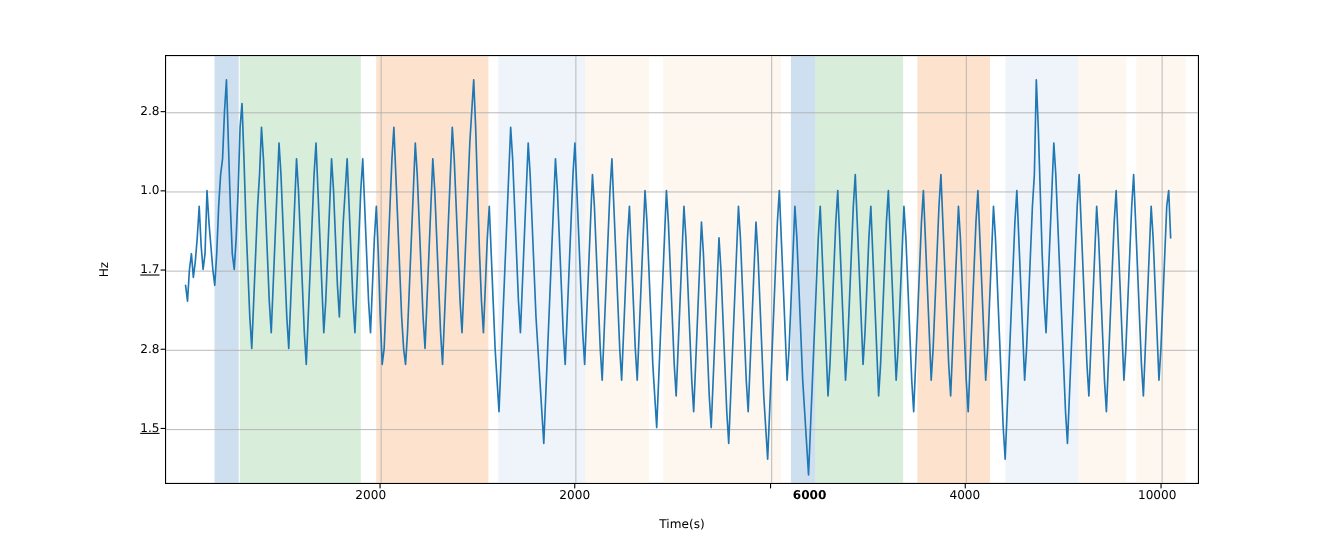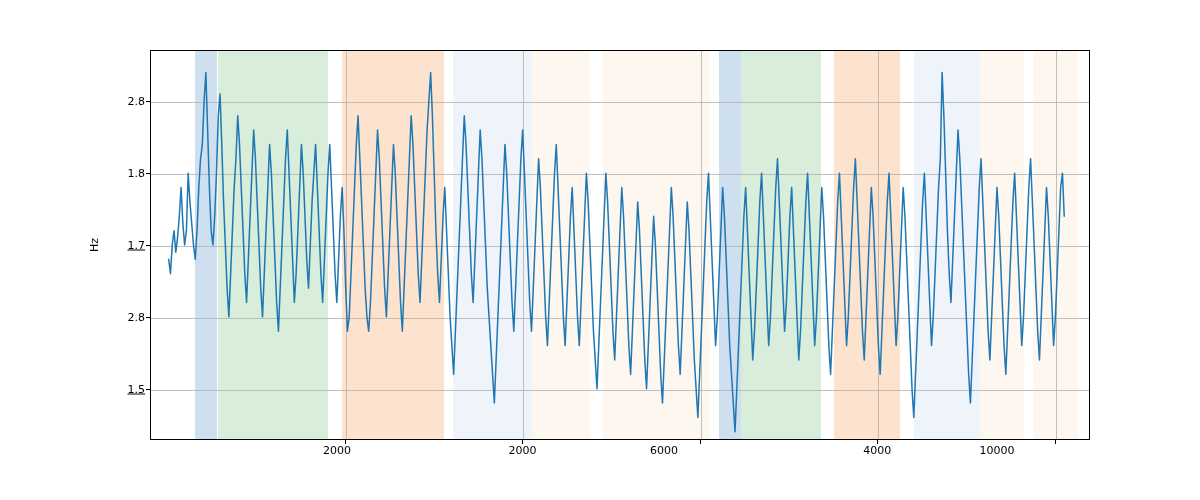--- a/index.html
+++ b/index.html
@@ -157,34 +157,35 @@
       <div class="grid-h" style="top: 339.444px;"></div>
       <div class="grid-h" style="top: 267.222px;"></div>
       <div class="grid-h" style="top: 195px;"></div>
       <div class="grid-h" style="top: 122.778px;"></div>
       <div class="grid-h" style="top: 50.5556px;"></div>
       <svg class="linesvg" viewBox="0 0 940 390" preserveAspectRatio="none">
         <path d="M17.74 209.44 L19.51 223.89 L21.28 195.00 L23.06 180.56 L24.83 202.22 L26.60 187.78 L28.38 166.11 L30.15 137.22 L31.92 173.33 L33.70 195.00 L35.47 180.56 L37.25 122.78 L39.02 151.67 L40.79 173.33 L42.57 195.00 L44.34 209.44 L46.11 180.56 L47.89 137.22 L49.66 108.33 L51.43 93.89 L53.21 50.56 L54.98 21.67 L56.75 79.44 L58.53 137.22 L60.30 180.56 L62.08 195.00 L63.85 166.11 L65.62 122.78 L67.40 65.00 L69.17 43.33 L70.94 93.89 L72.72 151.67 L74.49 195.00 L76.26 238.33 L78.04 267.22 L79.81 223.89 L81.58 180.56 L83.36 137.22 L85.13 108.33 L86.91 65.00 L88.68 93.89 L90.45 137.22 L92.23 180.56 L94.00 223.89 L95.77 252.78 L97.55 209.44 L99.32 166.11 L101.09 122.78 L102.87 79.44 L104.64 108.33 L106.42 151.67 L108.19 195.00 L109.96 238.33 L111.74 267.22 L113.51 223.89 L115.28 180.56 L117.06 137.22 L118.83 93.89 L120.60 122.78 L122.38 166.11 L124.15 209.44 L125.92 252.78 L127.70 281.67 L129.47 238.33 L131.25 195.00 L133.02 151.67 L134.79 108.33 L136.57 79.44 L138.34 122.78 L140.11 166.11 L141.89 209.44 L143.66 252.78 L145.43 223.89 L147.21 180.56 L148.98 137.22 L150.75 93.89 L152.53 122.78 L154.30 166.11 L156.08 209.44 L157.85 238.33 L159.62 195.00 L161.40 151.67 L163.17 122.78 L164.94 93.89 L166.72 137.22 L168.49 180.56 L170.26 223.89 L172.04 252.78 L173.81 209.44 L175.58 166.11 L177.36 122.78 L179.13 93.89 L180.91 137.22 L182.68 180.56 L184.45 223.89 L186.23 252.78 L188.00 209.44 L189.77 166.11 L191.55 137.22 L193.32 180.56 L195.09 238.33 L196.87 281.67 L198.64 267.22 L200.42 223.89 L202.19 180.56 L203.96 137.22 L205.74 93.89 L207.51 65.00 L209.28 108.33 L211.06 151.67 L212.83 195.00 L214.60 238.33 L216.38 267.22 L218.15 281.67 L219.92 252.78 L221.70 209.44 L223.47 166.11 L225.25 122.78 L227.02 79.44 L228.79 108.33 L230.57 151.67 L232.34 195.00 L234.11 238.33 L235.89 267.22 L237.66 223.89 L239.43 180.56 L241.21 137.22 L242.98 93.89 L244.75 122.78 L246.53 166.11 L248.30 209.44 L250.08 252.78 L251.85 281.67 L253.62 238.33 L255.40 195.00 L257.17 151.67 L258.94 108.33 L260.72 65.00 L262.49 93.89 L264.26 137.22 L266.04 180.56 L267.81 223.89 L269.58 252.78 L271.36 209.44 L273.13 166.11 L274.91 122.78 L276.68 79.44 L278.45 50.56 L280.23 21.67 L282.00 65.00 L283.77 122.78 L285.55 180.56 L287.32 223.89 L289.09 252.78 L290.87 209.44 L292.64 166.11 L294.42 137.22 L296.19 180.56 L297.96 223.89 L299.74 267.22 L301.51 296.11 L303.28 325.00 L305.06 281.67 L306.83 238.33 L308.60 195.00 L310.38 151.67 L312.15 108.33 L313.92 65.00 L315.70 93.89 L317.47 137.22 L319.25 180.56 L321.02 223.89 L322.79 252.78 L324.57 209.44 L326.34 166.11 L328.11 122.78 L329.89 79.44 L331.66 108.33 L333.43 151.67 L335.21 195.00 L336.98 238.33 L338.75 267.22 L340.53 296.11 L342.30 325.00 L344.08 353.89 L345.85 310.56 L347.62 267.22 L349.40 223.89 L351.17 180.56 L352.94 137.22 L354.72 93.89 L356.49 122.78 L358.26 166.11 L360.04 209.44 L361.81 252.78 L363.58 281.67 L365.36 238.33 L367.13 195.00 L368.91 151.67 L370.68 108.33 L372.45 79.44 L374.23 122.78 L376.00 166.11 L377.77 209.44 L379.55 252.78 L381.32 281.67 L383.09 238.33 L384.87 195.00 L386.64 151.67 L388.42 108.33 L390.19 137.22 L391.96 180.56 L393.74 223.89 L395.51 267.22 L397.28 296.11 L399.06 252.78 L400.83 209.44 L402.60 166.11 L404.38 122.78 L406.15 93.89 L407.92 137.22 L409.70 180.56 L411.47 223.89 L413.25 267.22 L415.02 296.11 L416.79 252.78 L418.57 209.44 L420.34 166.11 L422.11 137.22 L423.89 180.56 L425.66 223.89 L427.43 267.22 L429.21 296.11 L430.98 252.78 L432.75 209.44 L434.53 166.11 L436.30 122.78 L438.08 151.67 L439.85 195.00 L441.62 238.33 L443.40 281.67 L445.17 310.56 L446.94 339.44 L448.72 296.11 L450.49 252.78 L452.26 209.44 L454.04 166.11 L455.81 122.78 L457.58 151.67 L459.36 195.00 L461.13 238.33 L462.91 281.67 L464.68 310.56 L466.45 267.22 L468.23 223.89 L470.00 180.56 L471.77 137.22 L473.55 166.11 L475.32 209.44 L477.09 252.78 L478.87 296.11 L480.64 325.00 L482.42 281.67 L484.19 238.33 L485.96 195.00 L487.74 151.67 L489.51 180.56 L491.28 223.89 L493.06 267.22 L494.83 310.56 L496.60 339.44 L498.38 296.11 L500.15 252.78 L501.92 209.44 L503.70 166.11 L505.47 195.00 L507.25 238.33 L509.02 281.67 L510.79 325.00 L512.57 353.89 L514.34 310.56 L516.11 267.22 L517.89 223.89 L519.66 180.56 L521.43 137.22 L523.21 166.11 L524.98 209.44 L526.75 252.78 L528.53 296.11 L530.30 325.00 L532.08 281.67 L533.85 238.33 L535.62 195.00 L537.40 151.67 L539.17 180.56 L540.94 223.89 L542.72 267.22 L544.49 310.56 L546.26 339.44 L548.04 368.33 L549.81 325.00 L551.58 281.67 L553.36 238.33 L555.13 195.00 L556.91 151.67 L558.68 122.78 L560.45 166.11 L562.23 209.44 L564.00 252.78 L565.77 296.11 L567.55 267.22 L569.32 223.89 L571.09 180.56 L572.87 137.22 L574.64 166.11 L576.42 209.44 L578.19 252.78 L579.96 296.11 L581.74 325.00 L583.51 353.89 L585.28 382.78 L587.06 339.44 L588.83 296.11 L590.60 252.78 L592.38 209.44 L594.15 166.11 L595.92 137.22 L597.70 180.56 L599.47 223.89 L601.25 267.22 L603.02 310.56 L604.79 281.67 L606.57 238.33 L608.34 195.00 L610.11 151.67 L611.89 122.78 L613.66 166.11 L615.43 209.44 L617.21 252.78 L618.98 296.11 L620.75 267.22 L622.53 223.89 L624.30 180.56 L626.08 137.22 L627.85 108.33 L629.62 151.67 L631.40 195.00 L633.17 238.33 L634.94 281.67 L636.72 252.78 L638.49 209.44 L640.26 166.11 L642.04 137.22 L643.81 180.56 L645.58 223.89 L647.36 267.22 L649.13 310.56 L650.91 281.67 L652.68 238.33 L654.45 195.00 L656.23 151.67 L658.00 122.78 L659.77 166.11 L661.55 209.44 L663.32 252.78 L665.09 296.11 L666.87 267.22 L668.64 223.89 L670.42 180.56 L672.19 137.22 L673.96 166.11 L675.74 209.44 L677.51 252.78 L679.28 296.11 L681.06 325.00 L682.83 281.67 L684.60 238.33 L686.38 195.00 L688.15 151.67 L689.92 122.78 L691.70 166.11 L693.47 209.44 L695.25 252.78 L697.02 296.11 L698.79 267.22 L700.57 223.89 L702.34 180.56 L704.11 137.22 L705.89 108.33 L707.66 151.67 L709.43 195.00 L711.21 238.33 L712.98 281.67 L714.75 310.56 L716.53 267.22 L718.30 223.89 L720.08 180.56 L721.85 137.22 L723.62 166.11 L725.40 209.44 L727.17 252.78 L728.94 296.11 L730.72 325.00 L732.49 281.67 L734.26 238.33 L736.04 195.00 L737.81 151.67 L739.58 122.78 L741.36 166.11 L743.13 209.44 L744.91 252.78 L746.68 296.11 L748.45 267.22 L750.23 223.89 L752.00 180.56 L753.77 137.22 L755.55 166.11 L757.32 209.44 L759.09 252.78 L760.87 296.11 L762.64 339.44 L764.42 368.33 L766.19 325.00 L767.96 281.67 L769.74 238.33 L771.51 195.00 L773.28 151.67 L775.06 122.78 L776.83 166.11 L778.60 209.44 L780.38 252.78 L782.15 296.11 L783.92 267.22 L785.70 223.89 L787.47 180.56 L789.25 137.22 L791.02 108.33 L792.79 21.67 L794.57 65.00 L796.34 122.78 L798.11 180.56 L799.89 223.89 L801.66 252.78 L803.43 209.44 L805.21 166.11 L806.98 122.78 L808.75 79.44 L810.53 108.33 L812.30 151.67 L814.08 195.00 L815.85 238.33 L817.62 281.67 L819.40 325.00 L821.17 353.89 L822.94 310.56 L824.72 267.22 L826.49 223.89 L828.26 180.56 L830.04 137.22 L831.81 108.33 L833.58 151.67 L835.36 195.00 L837.13 238.33 L838.91 281.67 L840.68 310.56 L842.45 267.22 L844.23 223.89 L846.00 180.56 L847.77 137.22 L849.55 166.11 L851.32 209.44 L853.09 252.78 L854.87 296.11 L856.64 325.00 L858.42 281.67 L860.19 238.33 L861.96 195.00 L863.74 151.67 L865.51 122.78 L867.28 166.11 L869.06 209.44 L870.83 252.78 L872.60 296.11 L874.38 267.22 L876.15 223.89 L877.92 180.56 L879.70 137.22 L881.47 108.33 L883.25 151.67 L885.02 195.00 L886.79 238.33 L888.57 281.67 L890.34 310.56 L892.11 267.22 L893.89 223.89 L895.66 180.56 L897.43 137.22 L899.21 166.11 L900.98 209.44 L902.75 252.78 L904.53 296.11 L906.30 267.22 L908.08 223.89 L909.85 180.56 L911.62 137.22 L913.40 122.78 L915.17 166.11 " class="series" stroke="#1f77b4"></path>
       </svg>
     </div>
 
+  <div class="xlabel">Time(s)</div>
 
 <div class="tickmark-x" style="left: 345.094px;"></div>
     <div class="xtick" style="left: 337px;">2000</div>
     <div class="tickmark-x" style="left: 522.453px;"></div>
     <div class="xtick" style="left: 522.453px;">2000</div>
     <div class="tickmark-x" style="left: 699.811px;"></div>
-    <div class="xtick" style="left: 664px;">6000</div>
+    <div class="xtick" style="left: 736px; font-weight: bold;">6000</div>
     <div class="tickmark-x" style="left: 877.17px;"></div>
     <div class="xtick" style="left: 877.17px;">4000</div>
     <div class="tickmark-x" style="left: 1054.53px;"></div>
-    <div class="xtick" style="left: 997px;">10000</div>
+    <div class="xtick" style="left: 1052px;">10000</div>
     <div class="tickmark-y" style="top: 389.444px;"></div>
     <div class="ytick" style="top: 389.444px; text-decoration: underline;">1.5</div>
     <div class="tickmark-y" style="top: 317.222px;"></div>
     <div class="ytick" style="top: 317.222px;">2.8</div>
     <div class="tickmark-y" style="top: 245px;"></div>
     <div class="ytick" style="top: 245px; text-decoration: underline;">1.7</div>
     <div class="tickmark-y" style="top: 172.778px;"></div>
-    <div class="ytick" style="top: 172.778px;">1.8</div>
+    <div class="ytick" style="top: 172.778px;">1.0</div>
     <div class="tickmark-y" style="top: 100.556px;"></div>
     <div class="ytick" style="top: 100.556px;">2.8</div>
   </div>
 
 </body></html>

